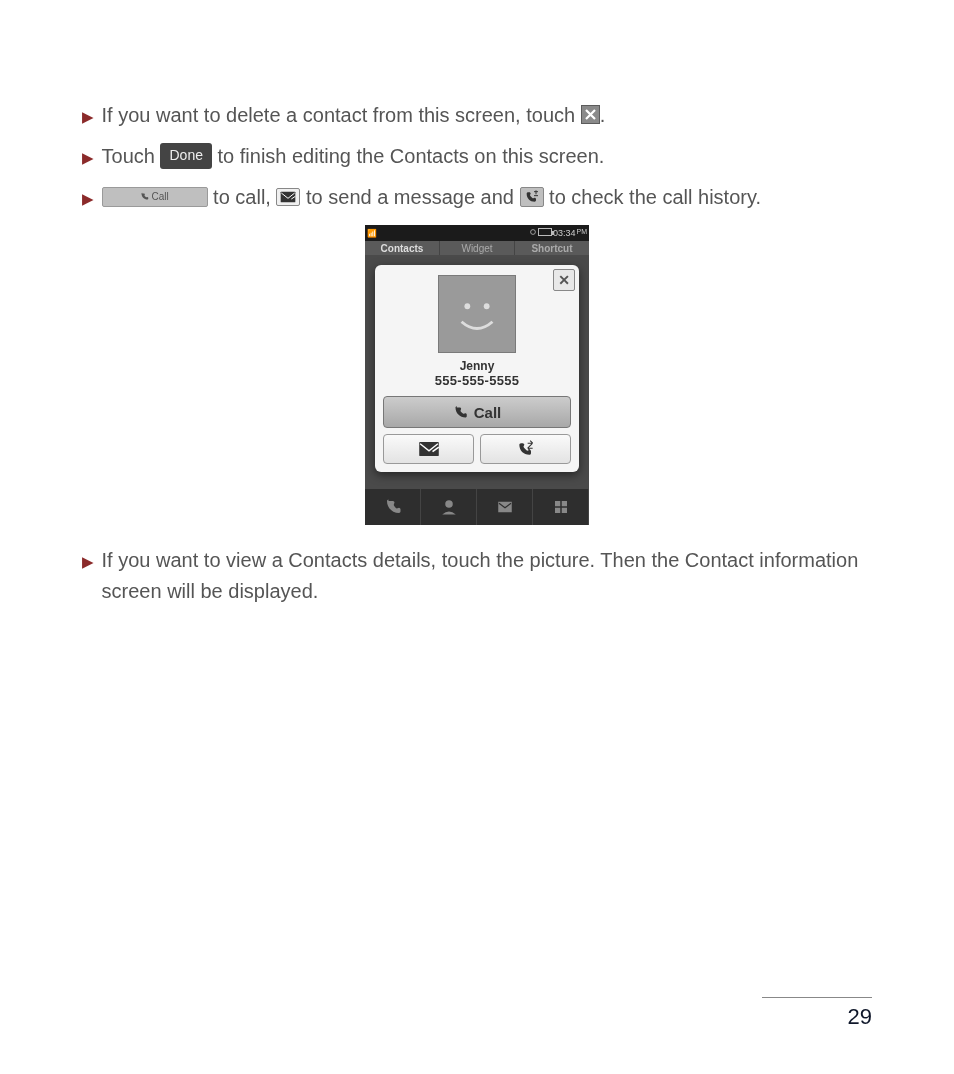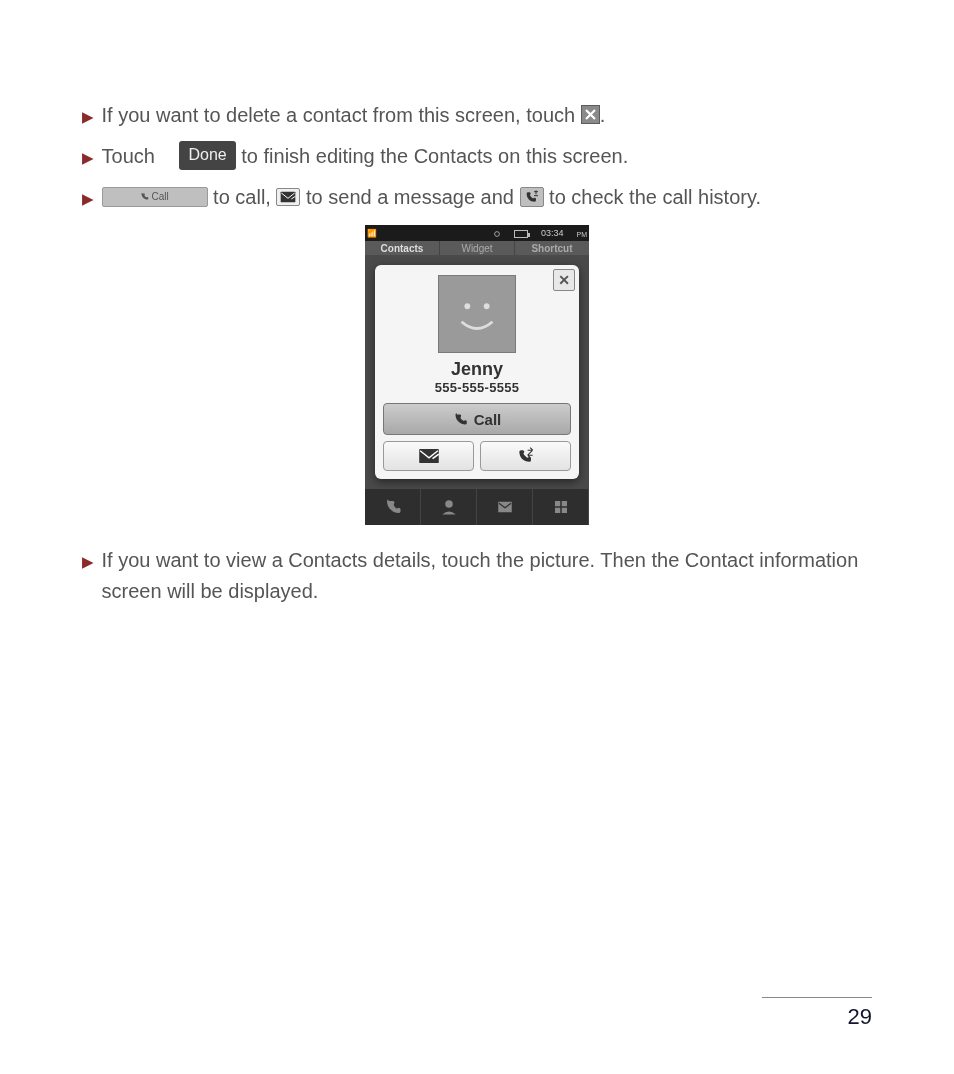--- a/index.html
+++ b/index.html
@@ -4,40 +4,40 @@
 <style>
   * { box-sizing: border-box; margin: 0; padding: 0; }
   body { width: 954px; height: 1074px; background: #fff; font-family: Helvetica, Arial, sans-serif; color: #555; position: relative; }
   .content { padding: 100px 82px 0 82px; }
   .bullet-row { display: flex; align-items: flex-start; margin-bottom: 10px; font-size: 20px; line-height: 1.55; }
   .bullet-row .marker { color: #8b2a2a; font-size: 15px; margin-right: 8px; margin-top: 5px; }
   .bullet-row .para { flex: 1; }
   .inline-icon { display: inline-flex; align-items: center; justify-content: center; vertical-align: middle; position: relative; top: -2px; }
   .x-box { width: 19px; height: 19px; background: #8a8a8a; border: 1px solid #5b5b5b; }
   .x-box svg { display: block; }
-  .done-btn { background: #444; color: #eee; font-size: 16px; padding: 2px 9px; border-radius: 3px; font-weight: 500; margin-left: 19px; }
+  .done-btn { background: #444; color: #eee; font-size: 14px; padding: 2px 9px; border-radius: 3px; font-weight: 500; }
   .call-wide { width: 106px; height: 20px; background: #bfbfbf; border: 1px solid #9a9a9a; border-radius: 2px; font-size: 10px; color: #555; gap:2px;}
   .msg-box { width: 24px; height: 18px; background: #f0f0f0; border: 1px solid #888; border-radius: 2px; }
   .hist-box { width: 24px; height: 20px; background: #bfbfbf; border: 1px solid #888; border-radius: 2px; }
   .phone-wrap { display: flex; justify-content: center; margin: 12px 0 20px 0; }
   .phone { width: 224px; height: 300px; background: #4a4a4a; position: relative; font-family: Arial, sans-serif; overflow:hidden;}
   .statusbar { height: 16px; background: #1b1b1b; display: flex; align-items: center; justify-content: space-between; padding: 0 2px; font-size: 9px; color: #ccc; }
   .statusbar .sig { font-size: 8px; letter-spacing:-1px; }
-  .statusbar .right { display:flex; align-items:flex-end; gap:13px; }
+  .statusbar .right { display:flex; align-items:flex-start; gap:1px; }
   .statusbar .batt { width:14px; height:8px; border:1px solid #bbb; position:relative; }
   .statusbar .batt::after { content:""; position:absolute; right:-3px; top:2px; width:2px; height:4px; background:#bbb;}
   .tabbar { height: 14px; display: flex; background: #5a5a5a; font-size: 10px; color: #aaa; }
   .tabbar div { flex: 1; display:flex; align-items:center; justify-content:center; border-right:1px solid #444;}
   .tabbar div:first-child { color: #ddd; font-weight:600;}
   .tabbar div:last-child { border-right:none;font-weight:bold;}
   .popup { position: absolute; top: 40px; left: 10px; right: 10px; background: #f5f5f5; border-radius: 6px; padding: 8px; box-shadow: 0 3px 10px rgba(0,0,0,0.5); }
   .popup .close { position: absolute; top: 4px; right: 4px; width: 22px; height: 22px; background: #e8e8e8; border:1px solid #888; border-radius:2px; display:flex; align-items:center; justify-content:center; font-size:14px; color:#555; font-weight:bold;}
   .avatar { width: 78px; height: 78px; background: #9a9a9a; margin: 2px auto 6px auto; display:flex; align-items:center; justify-content:center; border:1px solid #7a7a7a;}
   .name-block { text-align: center; margin-bottom: 8px; }
-  .name-block .n1 { font-size: 18px; font-weight: bold; color:#333; }
+  .name-block .n1 { font-size: 12px; font-weight: bold; color:#333; }
   .name-block .n2 { font-size: 13px; font-weight: bold; color:#333; letter-spacing:0.3px;}
   .call-btn { background: linear-gradient(#ccc,#a8a8a8); border: 1px solid #777; border-radius: 4px; height: 32px; display:flex; align-items:center; justify-content:center; gap:6px; font-size:15px; font-weight:bold; color:#333; margin-bottom:6px;}
   .two-btns { display:flex; gap:6px; }
   .two-btns .b { flex:1; height:30px; background: linear-gradient(#fafafa,#e3e3e3); border:1px solid #999; border-radius:4px; display:flex; align-items:center; justify-content:center;}
   .bottom-dock { position:absolute; bottom:0; left:0; right:0; height:36px; background:#2e2e2e; display:flex;}
   .bottom-dock div{flex:1; border-right:1px solid #444; display:flex; align-items:center; justify-content:center;}
   .page-num { position: absolute; bottom: 44px; right: 82px; font-size: 22px; color: #0f172a; }
   .page-rule { position: absolute; bottom: 76px; right: 82px; width: 110px; border-top: 1px solid #888; }
 </style>
 </head>

